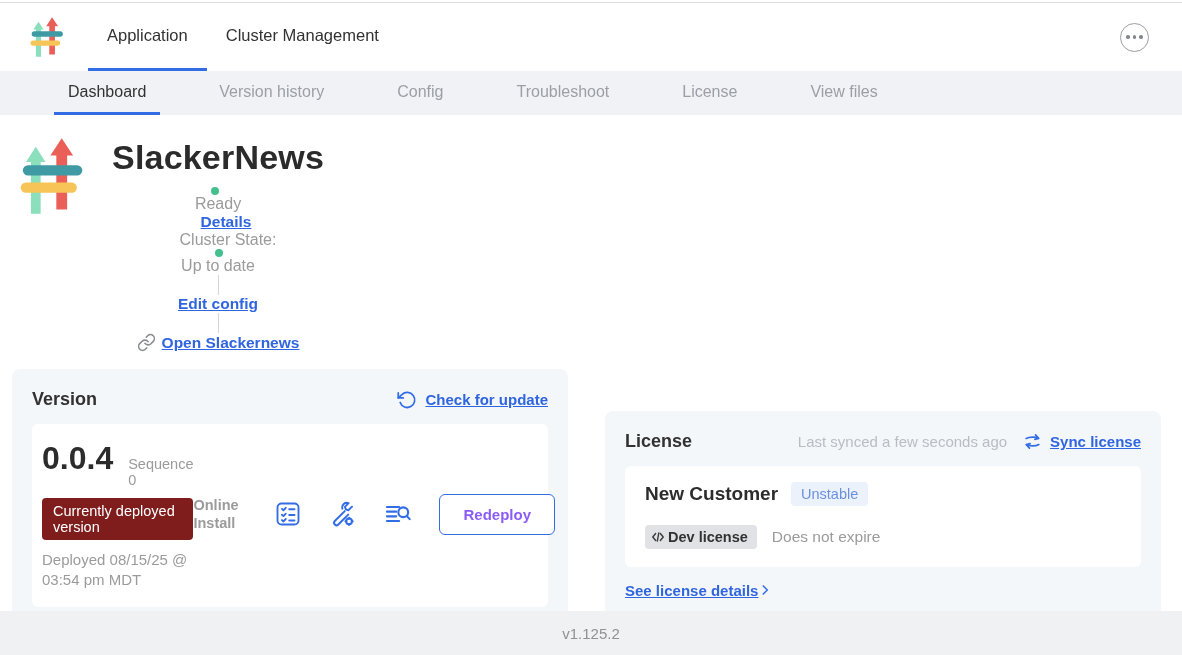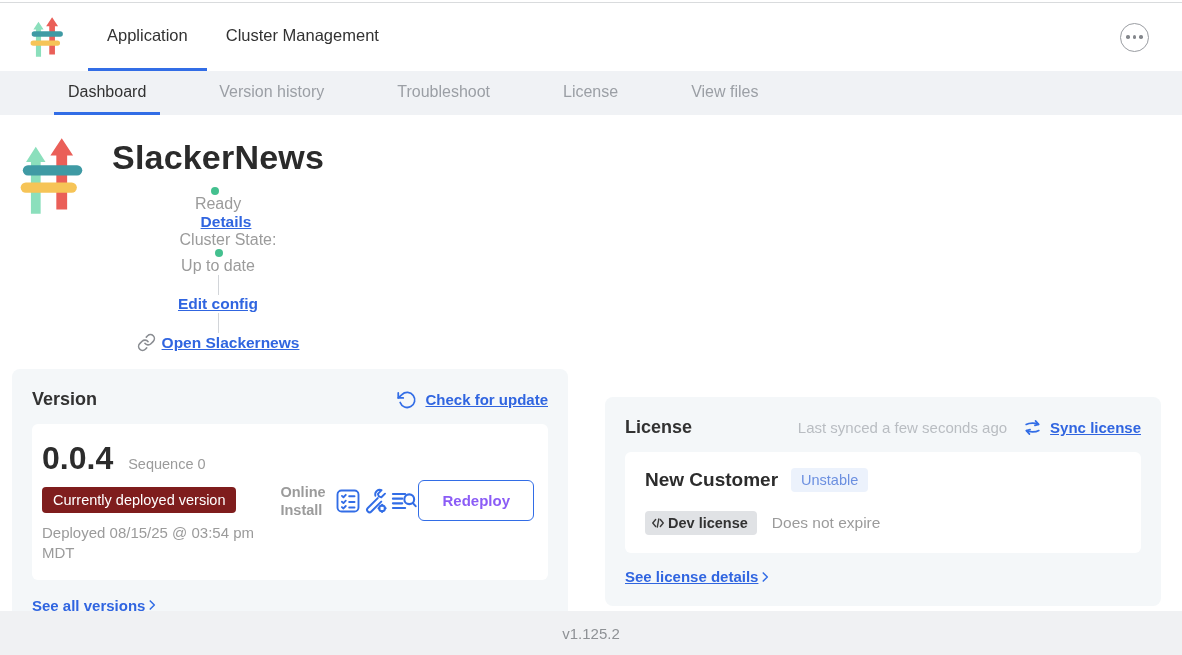--- a/index.html
+++ b/index.html
@@ -67,21 +67,21 @@
   .version-inner { padding:14px 12px 16px 10px; display:flex; justify-content:space-between; min-height:130px; }
   .v-left { padding-top:2px; }
   .v-num-row { display:flex; align-items:baseline; gap:15px; }
   .v-num { font-size:32px; font-weight:700; color:#2c2c2c; }
   .v-seq { font-size:14.5px; color:#9b9b9b; }
   .v-pill {
     display:inline-block; margin-top:10px; background:#7f1d1d; color:#fff;
     font-size:14.5px; padding:5px 11px; border-radius:4px;
   }
   .v-deployed { margin-top:10px; font-size:15px; color:#9b9b9b; max-width:215px; line-height:1.35; }
-  .v-right { display:flex; align-items:center; align-self:center; gap:0; padding-right:2px; }
+  .v-right { display:flex; align-items:center; align-self:center; gap:27px; padding-right:2px; }
   .install-type { font-size:14.5px; font-weight:700; color:#9b9b9b; width:54px; line-height:1.25; }
   .v-icon { width:28px; height:28px; color:#326de6; display:inline-flex; cursor:pointer; }
   .redeploy-btn {
     background:#fff; border:1px solid #326de6; color:#8b5cf6; border-radius:6px;
     font-size:15px; font-weight:700; padding:11px 23px; cursor:pointer;
     font-family:inherit;
   }
   .card-foot-link { display:inline-flex; align-items:center; margin-top:17px; }
   .chev { display:inline-flex; color:#326de6; }
 
@@ -149,20 +149,23 @@
       <i></i>
   </button>
 </header>
 
 <nav class="subnav">
   <div class="subnav-item active">
     <span>Dashboard</span>
   </div>
   <div class="subnav-item">
     <span>Version history</span>
+  </div>
+  <div class="subnav-item">
+    <span>Config</span>
   </div>
   <div class="subnav-item">
     <span>Troubleshoot</span>
   </div>
   <div class="subnav-item">
     <span>License</span>
   </div>
   <div class="subnav-item">
     <span>View files</span>
   </div>

